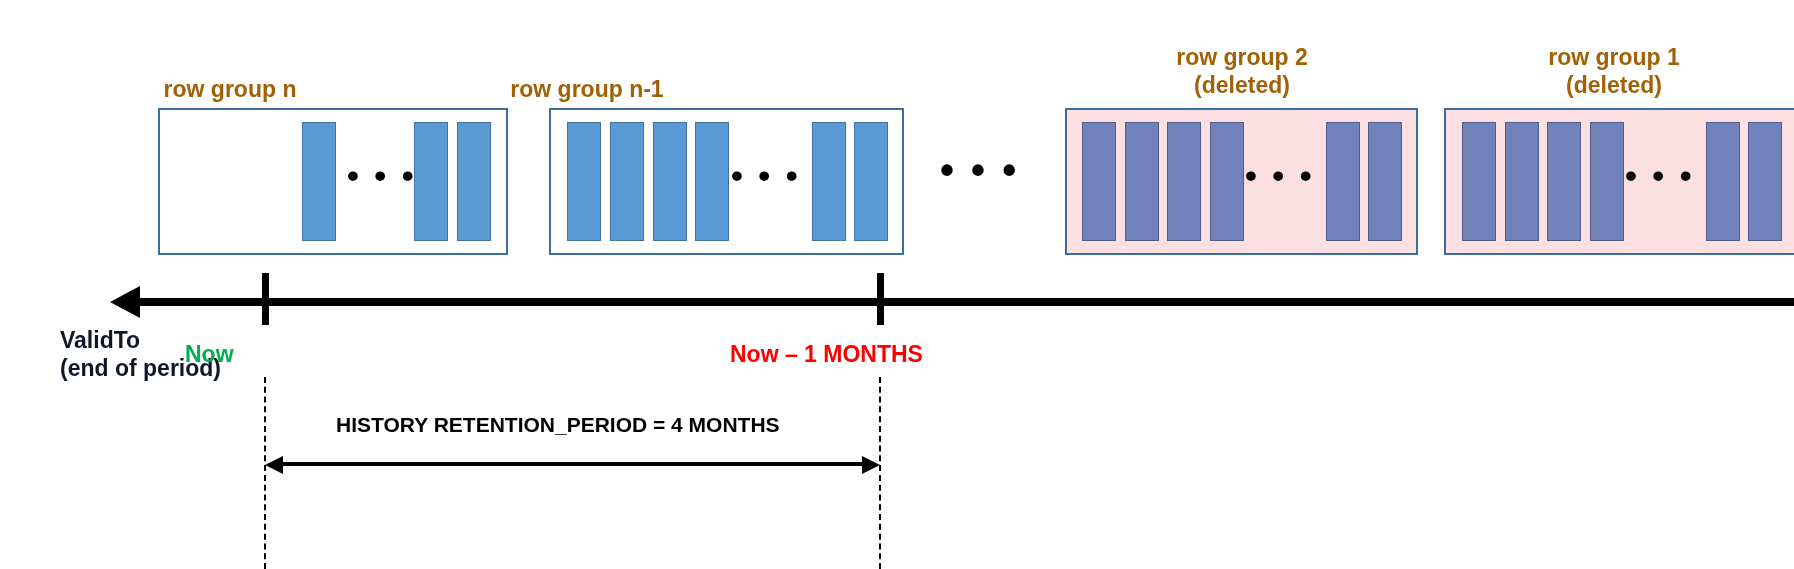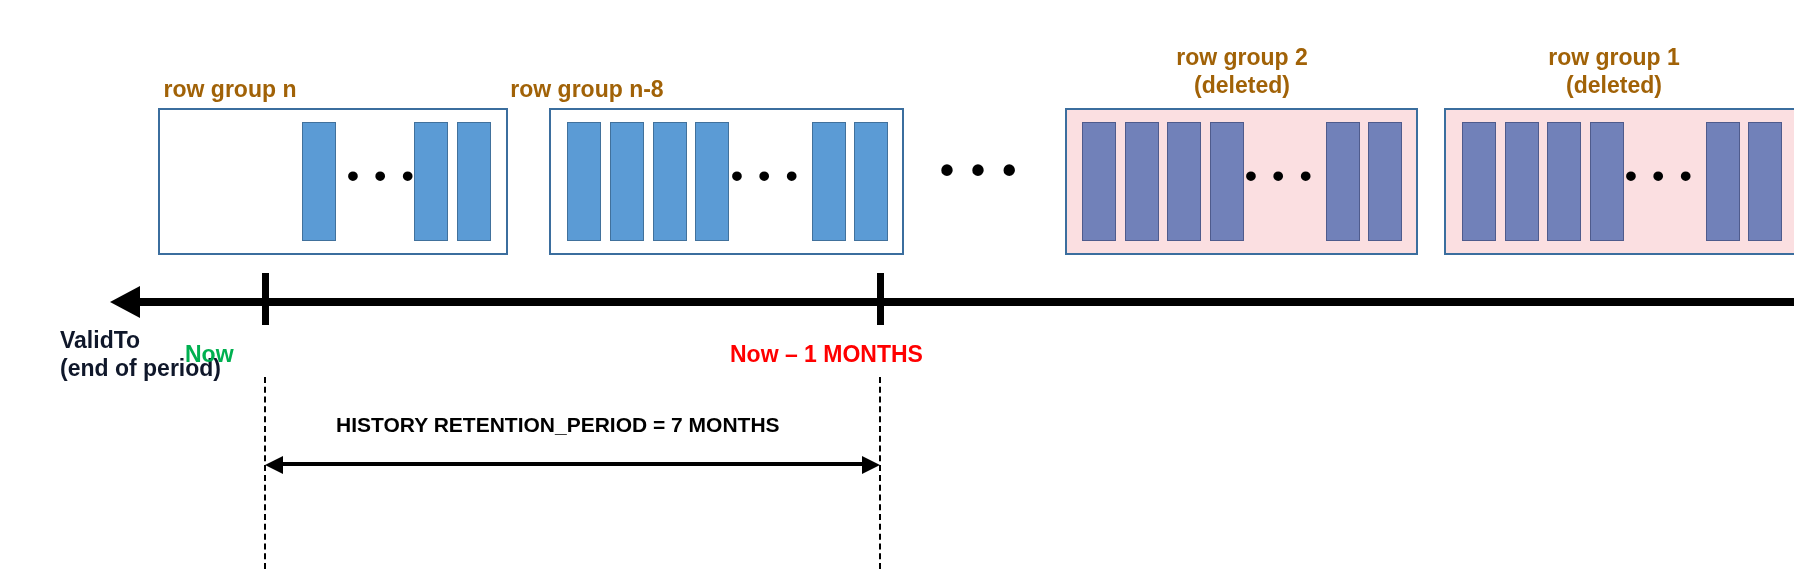--- a/index.html
+++ b/index.html
@@ -140,21 +140,21 @@
     white-space: nowrap;
   }
 </style>
 </head>
 <body>
 
 <div id="stage">
 
   <div class="group-label" style="left:100px; top:44px; width:260px;">row group n</div>
 
-  <div class="group-label" style="left:457px; top:44px; width:260px;">row group n-8</div>
+  <div class="group-label" style="left:457px; top:44px; width:260px;">row group n-1</div>
 
   <div class="group-label" style="left:1112px; top:12px; width:260px;">row group 2
 (deleted)</div>
 
   <div class="group-label" style="left:1484px; top:12px; width:260px;">row group 1
 (deleted)</div>
 
   <div class="rg-box kept" style="left:158px; top:108px; width:350px; height:147px;"></div>
   <div class="bar kept" style="left:302px; top:122px; width:34px; height:119px;"></div>
   <div class="bar kept" style="left:414px; top:122px; width:34px; height:119px;"></div>
@@ -199,19 +199,19 @@
   <div class="axis-caption" style="left:60px; top:326px; width:220px;">ValidTo
 (end of period)</div>
 
   <div class="marker-label" style="left:185px; top:341px; width:160px; color:#00b050;">Now</div>
 
   <div class="marker-label" style="left:730px; top:341px; width:300px; color:#ff0000;">Now – 1 MONTHS</div>
 
   <div class="dashed" style="left:264px; top:377px; height:192px;"></div>
   <div class="dashed" style="left:879px; top:377px; height:192px;"></div>
 
-  <div class="dim-label" style="left:336px; top:413px;">HISTORY RETENTION_PERIOD =  7 MONTHS</div>
+  <div class="dim-label" style="left:336px; top:413px;">HISTORY RETENTION_PERIOD =  4 MONTHS</div>
 
   <div class="dim-arrow-l" style="left:265px; top:456px;"></div>
   <div class="dim-line" style="left:281px; top:462px; width:583px;"></div>
   <div class="dim-arrow-r" style="left:862px; top:456px;"></div>
 
 </div>
 
 </body></html>

